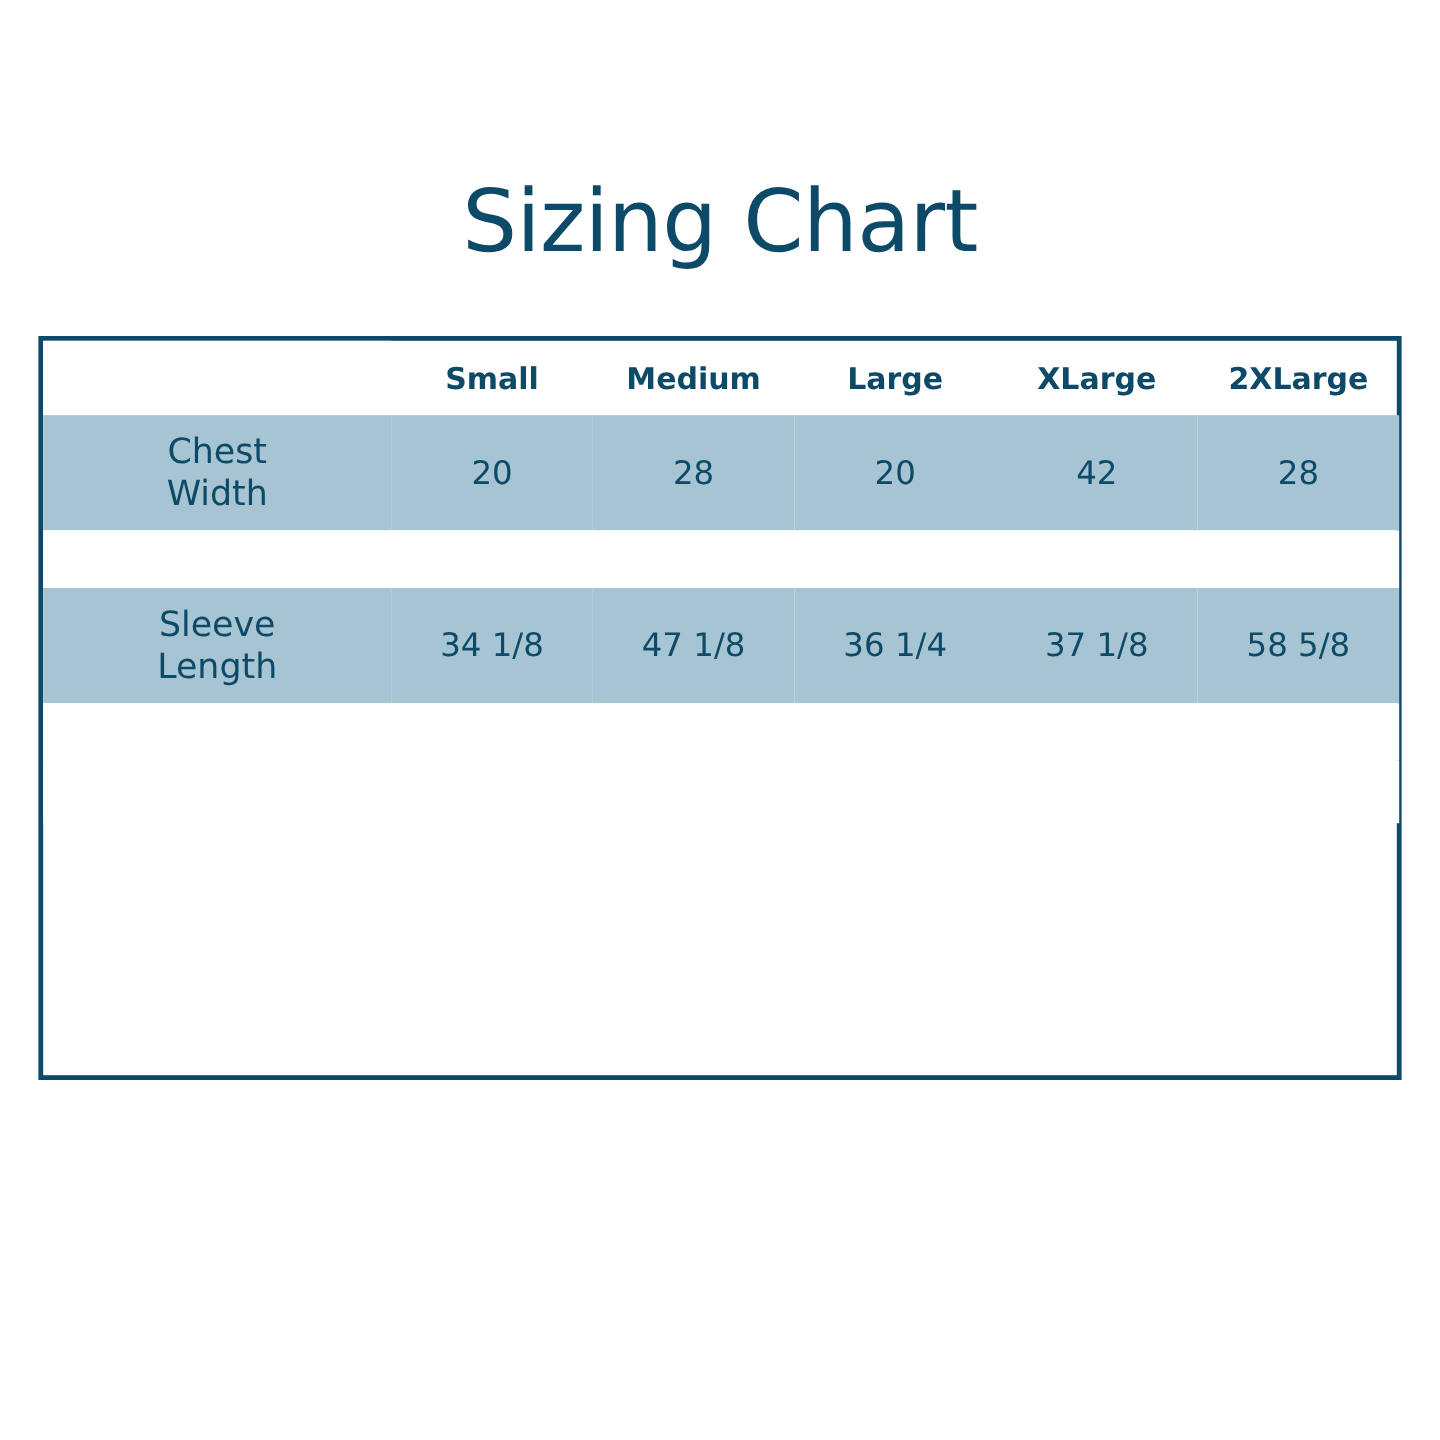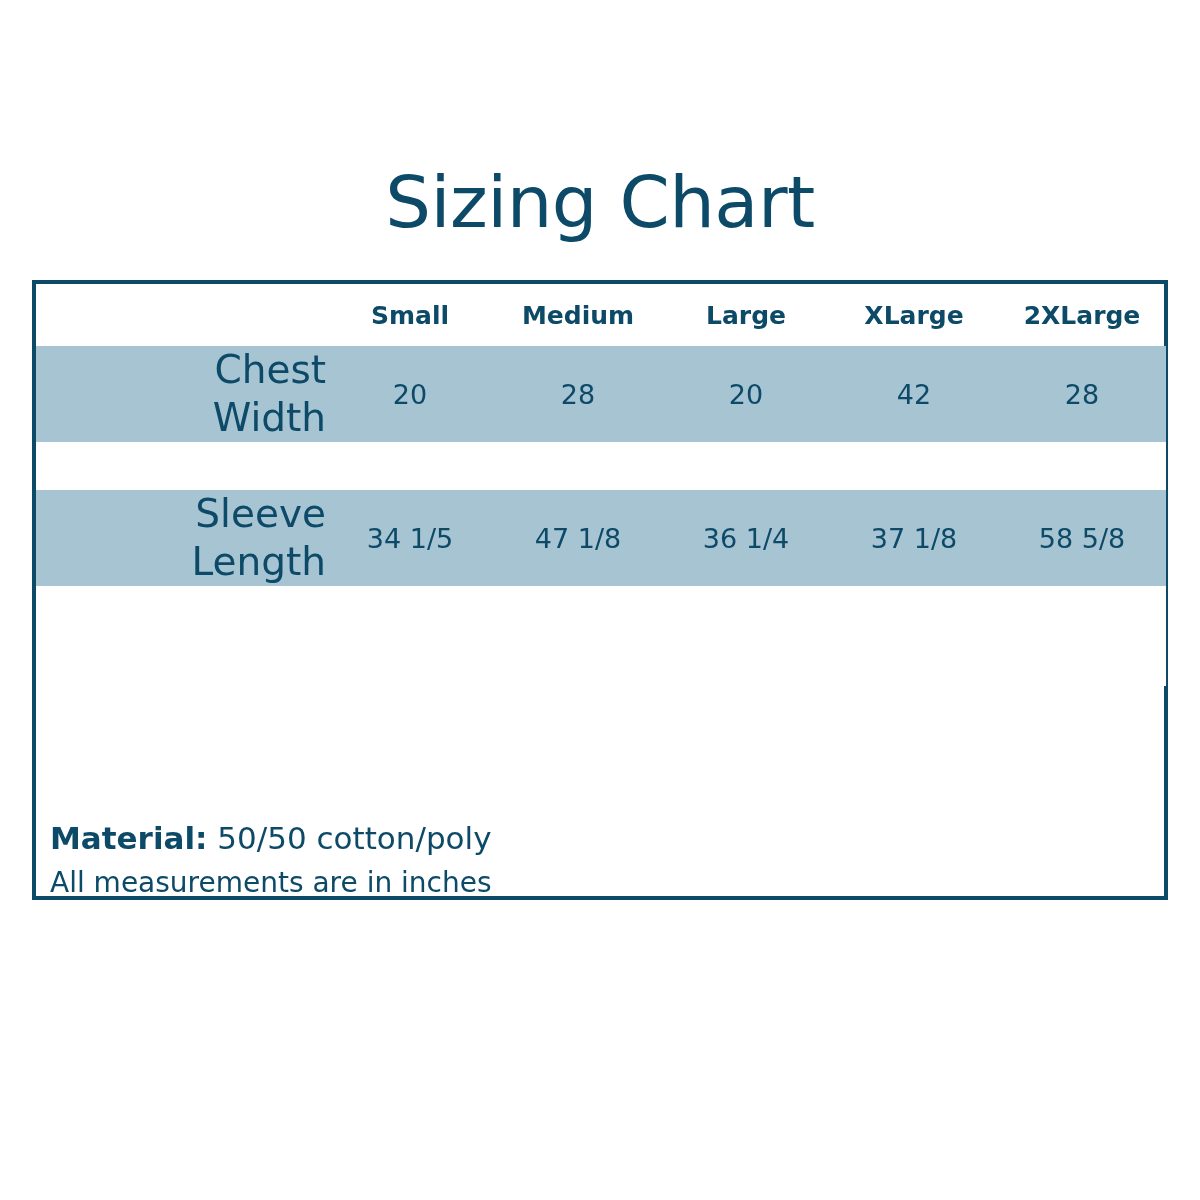--- a/index.html
+++ b/index.html
@@ -15,21 +15,21 @@
     overflow: hidden;
   }
   .page {
     position: relative;
     width: 1200px;
     height: 1200px;
     box-sizing: border-box;
   }
   .title {
     position: absolute;
-    top: 166px;
+    top: 148px;
     left: 0;
     width: 1200px;
     text-align: center;
     font-size: 72px;
     font-weight: normal;
     letter-spacing: -0.5px;
     color: #0d4a68;
     line-height: 1;
   }
   .table-wrap {
@@ -69,23 +69,23 @@
   }
   tbody tr.spacer-row td {
     height: 48px;
     background: #ffffff;
     padding: 0;
   }
   tbody tr.spacer-row.last td {
     height: 52px;
   }
   td.row-label {
-    text-align: right;
+    text-align: center;
     padding-left: 26px;
-    font-size: 39px;
+    font-size: 29px;
     color: #0d4a68;
     line-height: 1.22;
   }
   td.value {
     text-align: center;
     font-size: 27px;
     color: #0d4a68;
     margin-top: 24px;
   }
 
@@ -158,21 +158,21 @@
           <td></td>
           <td></td>
           <td></td>
         </tr>
 
         <tr class="data-row">
           <td class="row-label">
             <div>Sleeve</div>
             <div>Length</div>
           </td>
-          <td class="value">34 1/5</td>
+          <td class="value">34 1/8</td>
           <td class="value">47 1/8</td>
           <td class="value">36 1/4</td>
           <td class="value">37 1/8</td>
           <td class="value">58 5/8</td>
         </tr>
 
         <tr class="spacer-row">
           <td></td>
           <td></td>
           <td></td>
@@ -188,21 +188,14 @@
           <td></td>
           <td></td>
           <td></td>
           <td></td>
         </tr>
 
       </tbody>
     </table>
   </div>
 
-  <div class="footer">
-    <div class="material-line">
-      <span class="lead">Material:</span>
-      <span>50/50 cotton/poly</span>
-    </div>
-    <div class="note-line">All measurements are in inches</div>
-  </div>
 
 </div>
 
 </body></html>

